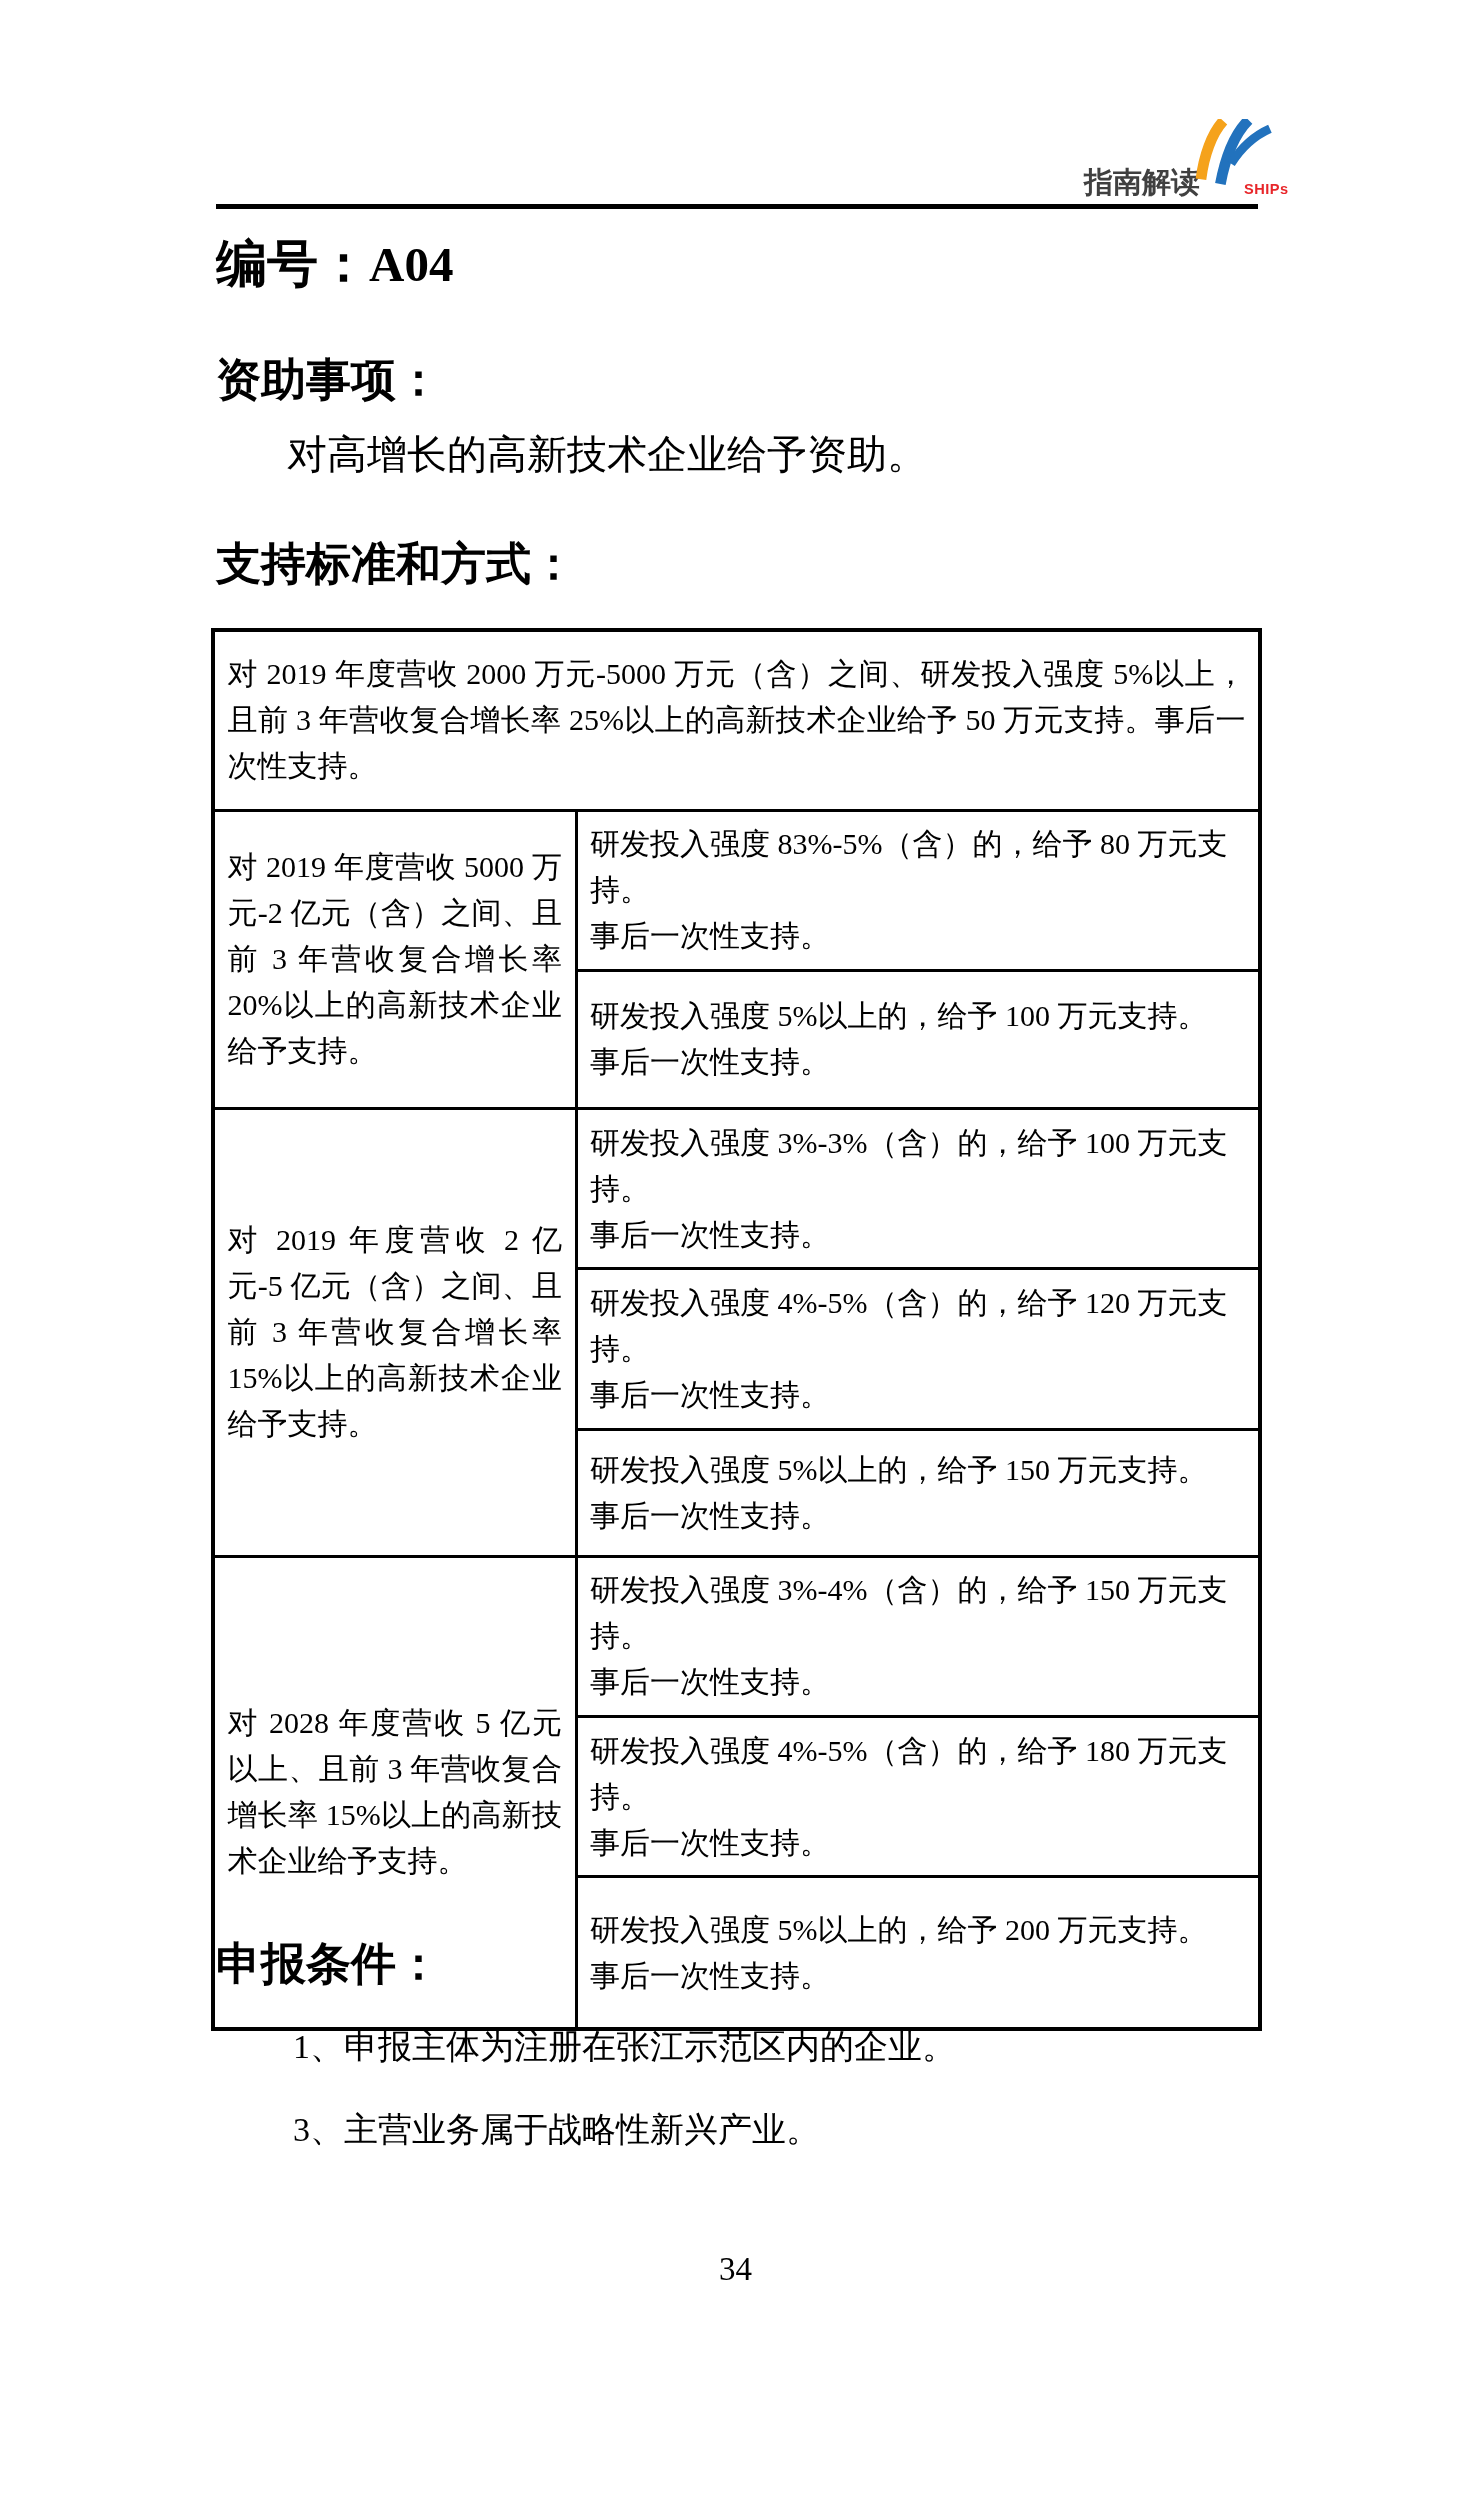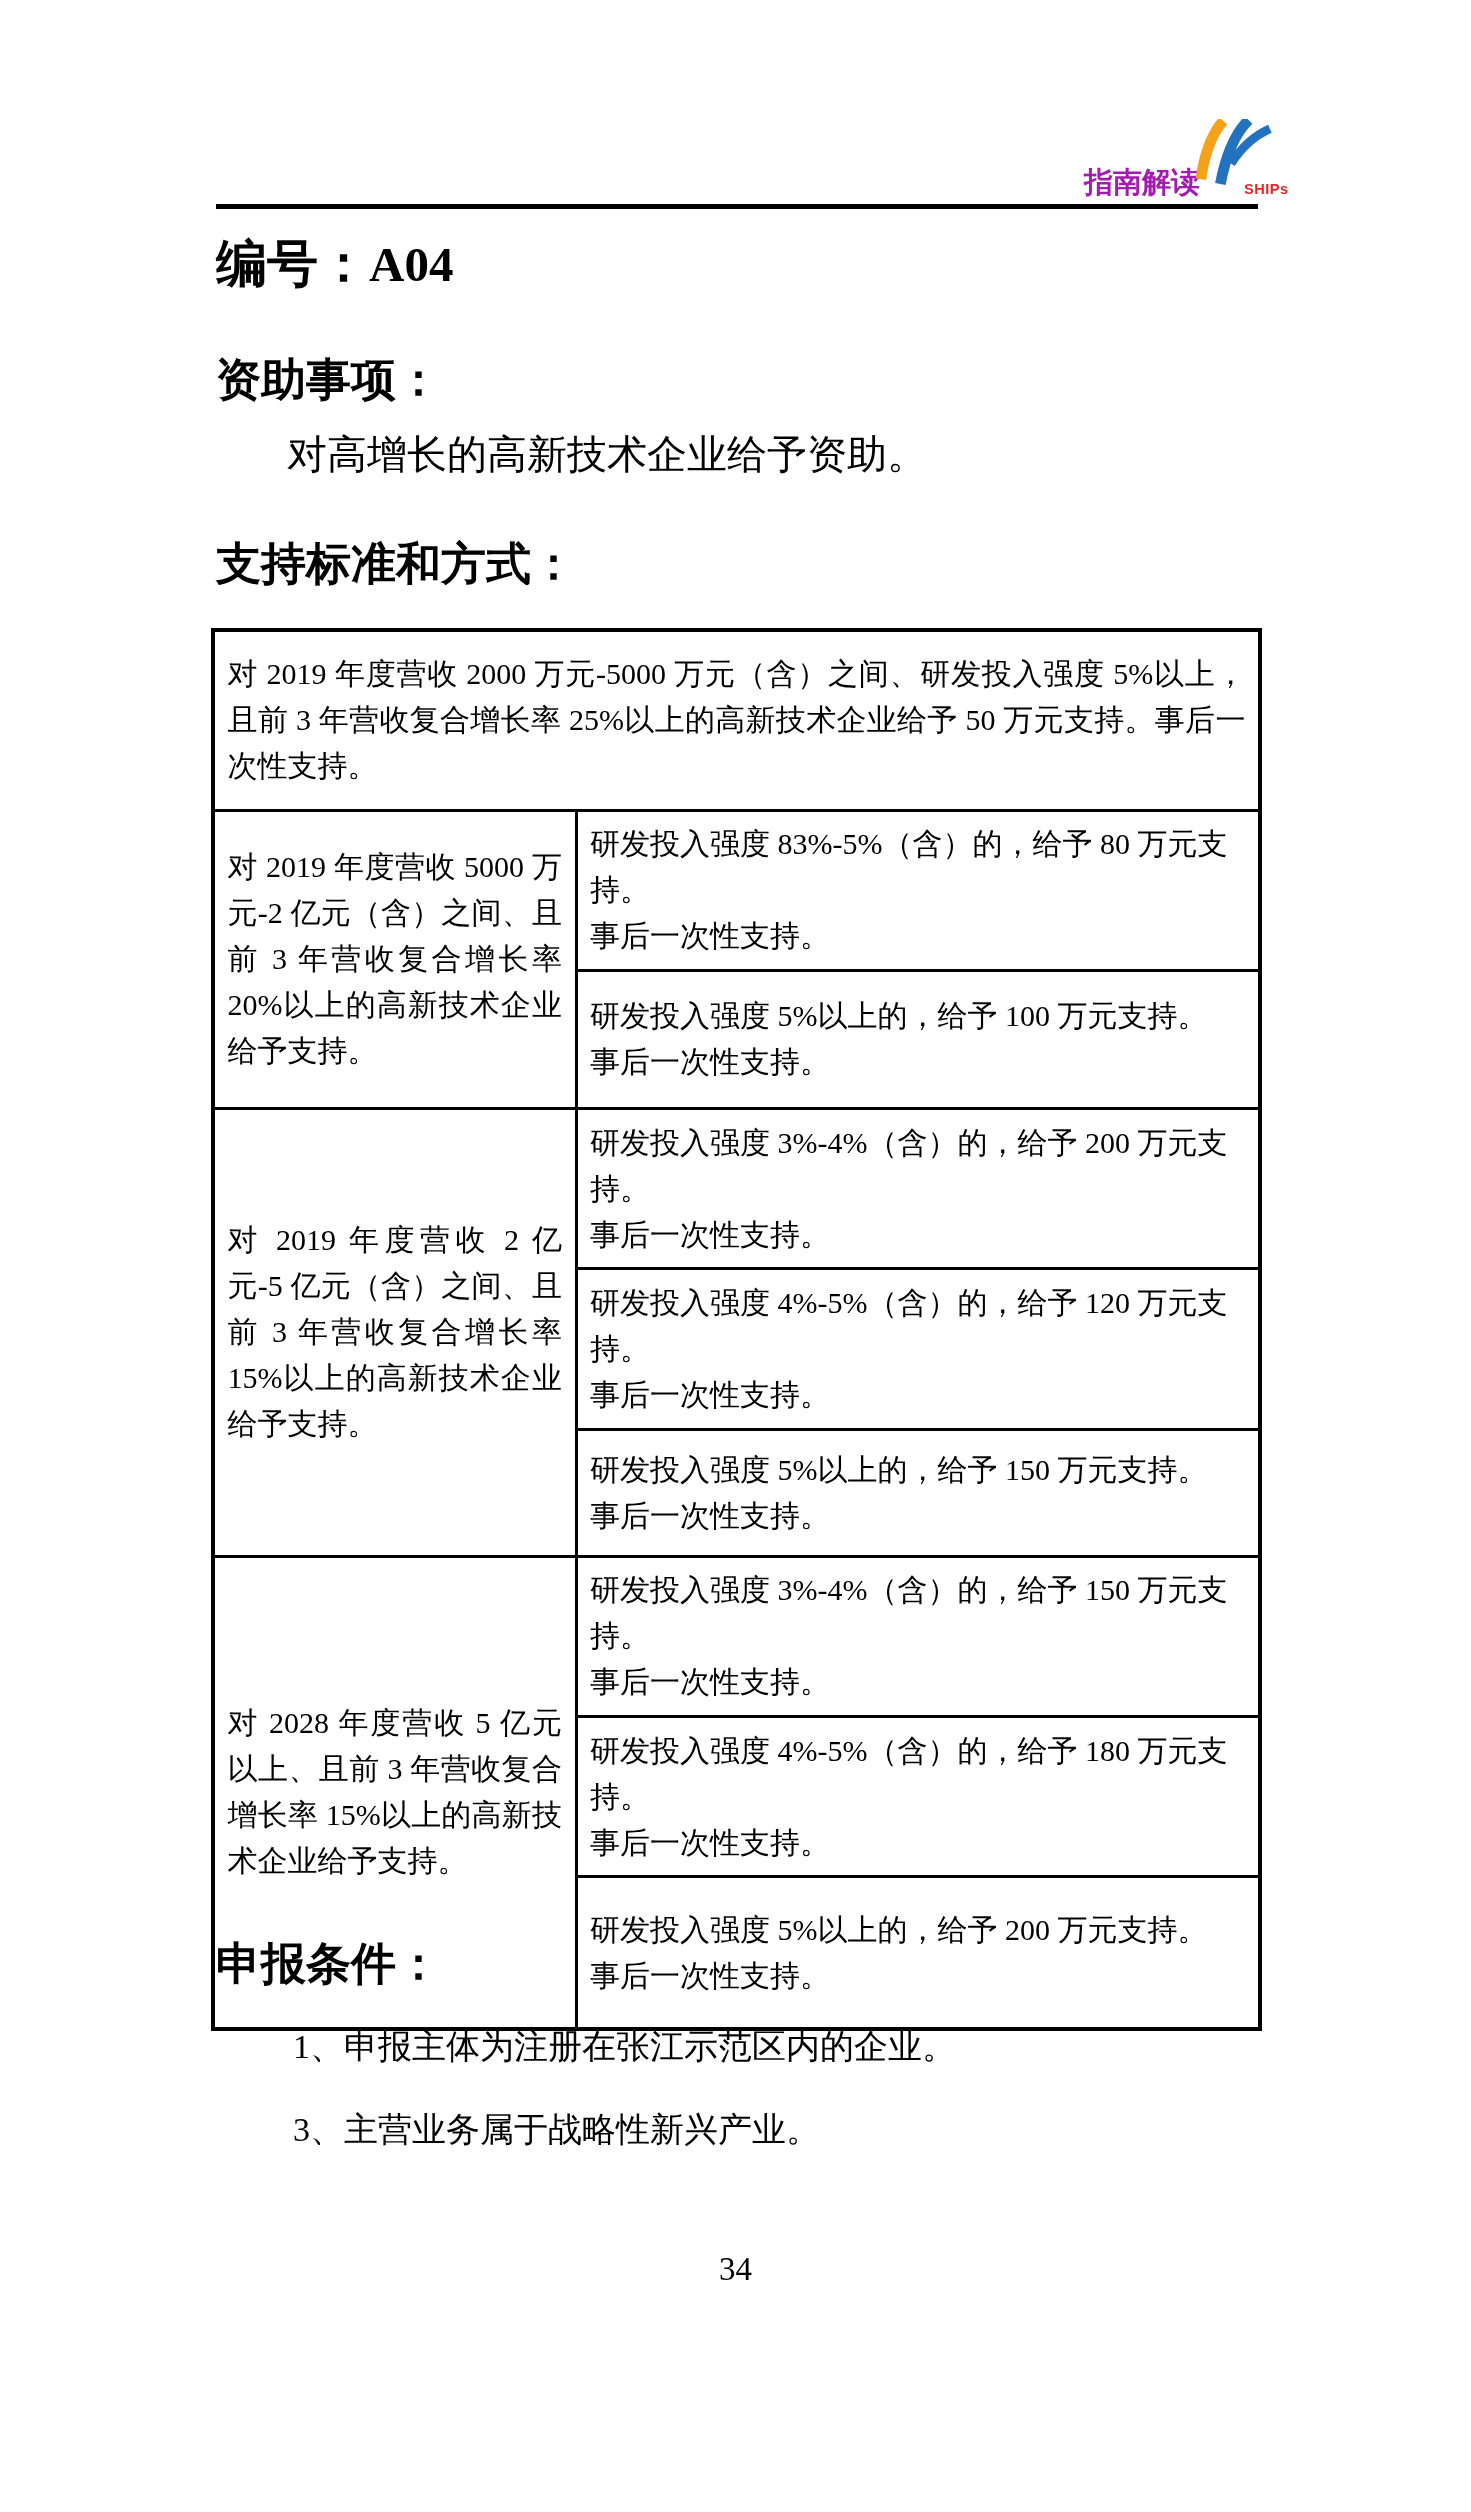--- a/index.html
+++ b/index.html
@@ -9,21 +9,21 @@
     background:#ffffff;
     font-family:"Liberation Serif", serif;
     color:#000;
     overflow:hidden;
   }
   
   .brand-text{
     position:absolute;left:1084px;top:167px;
     font-family:"Liberation Sans", sans-serif;
     font-weight:bold;font-size:29px;line-height:31px;
-    letter-spacing:0px;color:#a21caf;white-space:nowrap;
+    letter-spacing:0px;color:#404040;white-space:nowrap;
   }
   .logo{position:absolute;left:1190px;top:119px;width:86px;height:68px;}
   .ships{
     position:absolute;left:1244px;top:181px;
     font-family:"Liberation Sans", sans-serif;
     font-weight:bold;font-size:14.6px;color:#e8262a;
     letter-spacing:0.5px;white-space:nowrap;
   }
   .header-rule{
     position:absolute;left:216px;top:204px;
@@ -119,21 +119,21 @@
     </tr>
     <tr style="height:138px">
       <td class="cell-right">
         <div class="l1">研发投入强度 5%以上的，给予 100 万元支持。</div>
         <div class="l2">事后一次性支持。</div>
       </td>
     </tr>
     <tr style="height:135px">
       <td rowspan="3" class="cell-left">对 2019 年度营收 2 亿元-5 亿元（含）之间、且前 3 年营收复合增长率 15%以上的高新技术企业给予支持。</td>
       <td class="cell-right">
-        <div class="l1">研发投入强度 3%-4%（含）的，给予 200 万元支持。</div>
+        <div class="l1">研发投入强度 3%-3%（含）的，给予 100 万元支持。</div>
         <div class="l2">事后一次性支持。</div>
       </td>
     </tr>
     <tr style="height:136px">
       <td class="cell-right">
         <div class="l1">研发投入强度 4%-5%（含）的，给予 120 万元支持。</div>
         <div class="l2">事后一次性支持。</div>
       </td>
     </tr>
     <tr style="height:127px">

